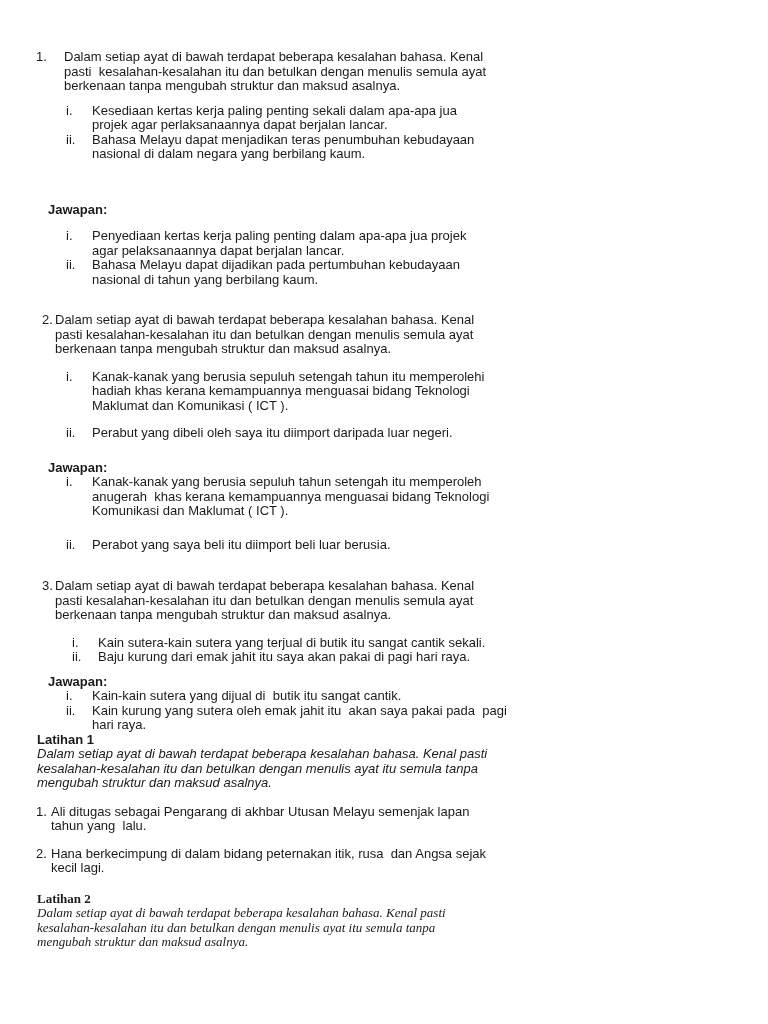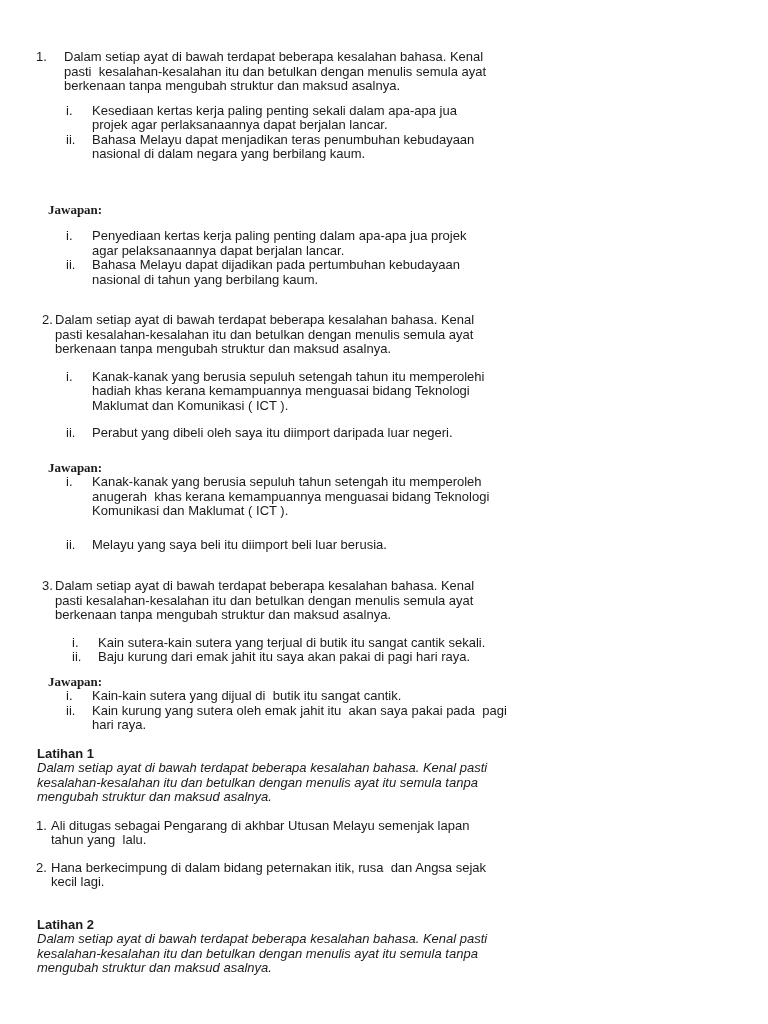--- a/index.html
+++ b/index.html
@@ -21,38 +21,38 @@
   .bold { font-weight: bold; }
   .italic { font-style: italic; }
 
   .row { display: grid; }
   .row-q1 { grid-template-columns: 28px 1fr; }
   .row-qn { margin-left: 6px; grid-template-columns: 13px 1fr; }
   .row-roman { margin-left: 30px; grid-template-columns: 26px 1fr; }
   .row-roman-wide .text { padding-left: 6px; }
   .row-lat { grid-template-columns: 15px 1fr; }
 
-  .heading-jawapan { margin-left: 12px; font-family: Liberation Serif, serif; }
+  .heading-jawapan { margin-left: 12px; }
   .lat-block { margin-left: 1px; }
 
   .mt-sub1 { margin-top: 10px; }
   .mt-a1h  { margin-top: 41px; }
   .mt-a1l  { margin-top: 12px; }
   .mt-q2   { margin-top: 26px; }
   .mt-q2s1 { margin-top: 13px; }
   .mt-q2s2 { margin-top: 13px; }
   .mt-a2h  { margin-top: 20px; }
   .mt-a2i2 { margin-top: 19px; }
   .mt-q3   { margin-top: 27px; }
   .mt-q3s  { margin-top: 13px; }
   .mt-a3h  { margin-top: 10px; }
-  .mt-l1h  { margin-top: 14px; }
+  .mt-l1h  { }
   .mt-l1i1 { margin-top: 14px; }
   .mt-l1i2 { margin-top: 13px; }
-  .mt-l2h  { margin-top: 28px; }
+  .mt-l2h  { margin-top: 16px; font-family: Liberation Serif, serif; }
 </style>
 </head>
 <body>
 
 <div class="page">
 
   <div class="row row-q1">
     <span class="text">1.</span>
     <div class="text">Dalam setiap ayat di bawah terdapat beberapa kesalahan bahasa. Kenal
 pasti  kesalahan-kesalahan itu dan betulkan dengan menulis semula ayat
@@ -104,21 +104,21 @@
 
   <div class="bold heading-jawapan mt-a2h">Jawapan:</div>
   <div class="row row-roman">
     <span class="text">i.</span>
     <div class="text"><span>Kanak-kanak yang berusia </span><span class="u">sepuluh tahun setengah</span><span> itu </span><span class="u">memperoleh</span><span>
 </span><span class="u">anugerah</span><span>  khas kerana kemampuannya menguasai bidang Teknologi
 Komunikasi dan</span><span class="u"> </span><span>Maklumat ( ICT ).</span></div>
   </div>
   <div class="row row-roman mt-a2i2">
     <span class="text">ii.</span>
-    <div class="text"><span class="u">Melayu</span><span> yang </span><span class="u">saya beli</span><span> itu diimport </span><span class="u">beli</span><span> luar berusia.</span></div>
+    <div class="text"><span class="u">Perabot</span><span> yang </span><span class="u">saya beli</span><span> itu diimport </span><span class="u">beli</span><span> luar berusia.</span></div>
   </div>
 
   <div class="row row-qn mt-q3">
     <span class="text">3.</span>
     <div class="text">Dalam setiap ayat di bawah terdapat beberapa kesalahan bahasa. Kenal
 pasti kesalahan-kesalahan itu dan betulkan dengan menulis semula ayat
 berkenaan tanpa mengubah struktur dan maksud asalnya.</div>
   </div>
   <div class="mt-q3s">
     <div class="row row-roman row-roman-wide">

